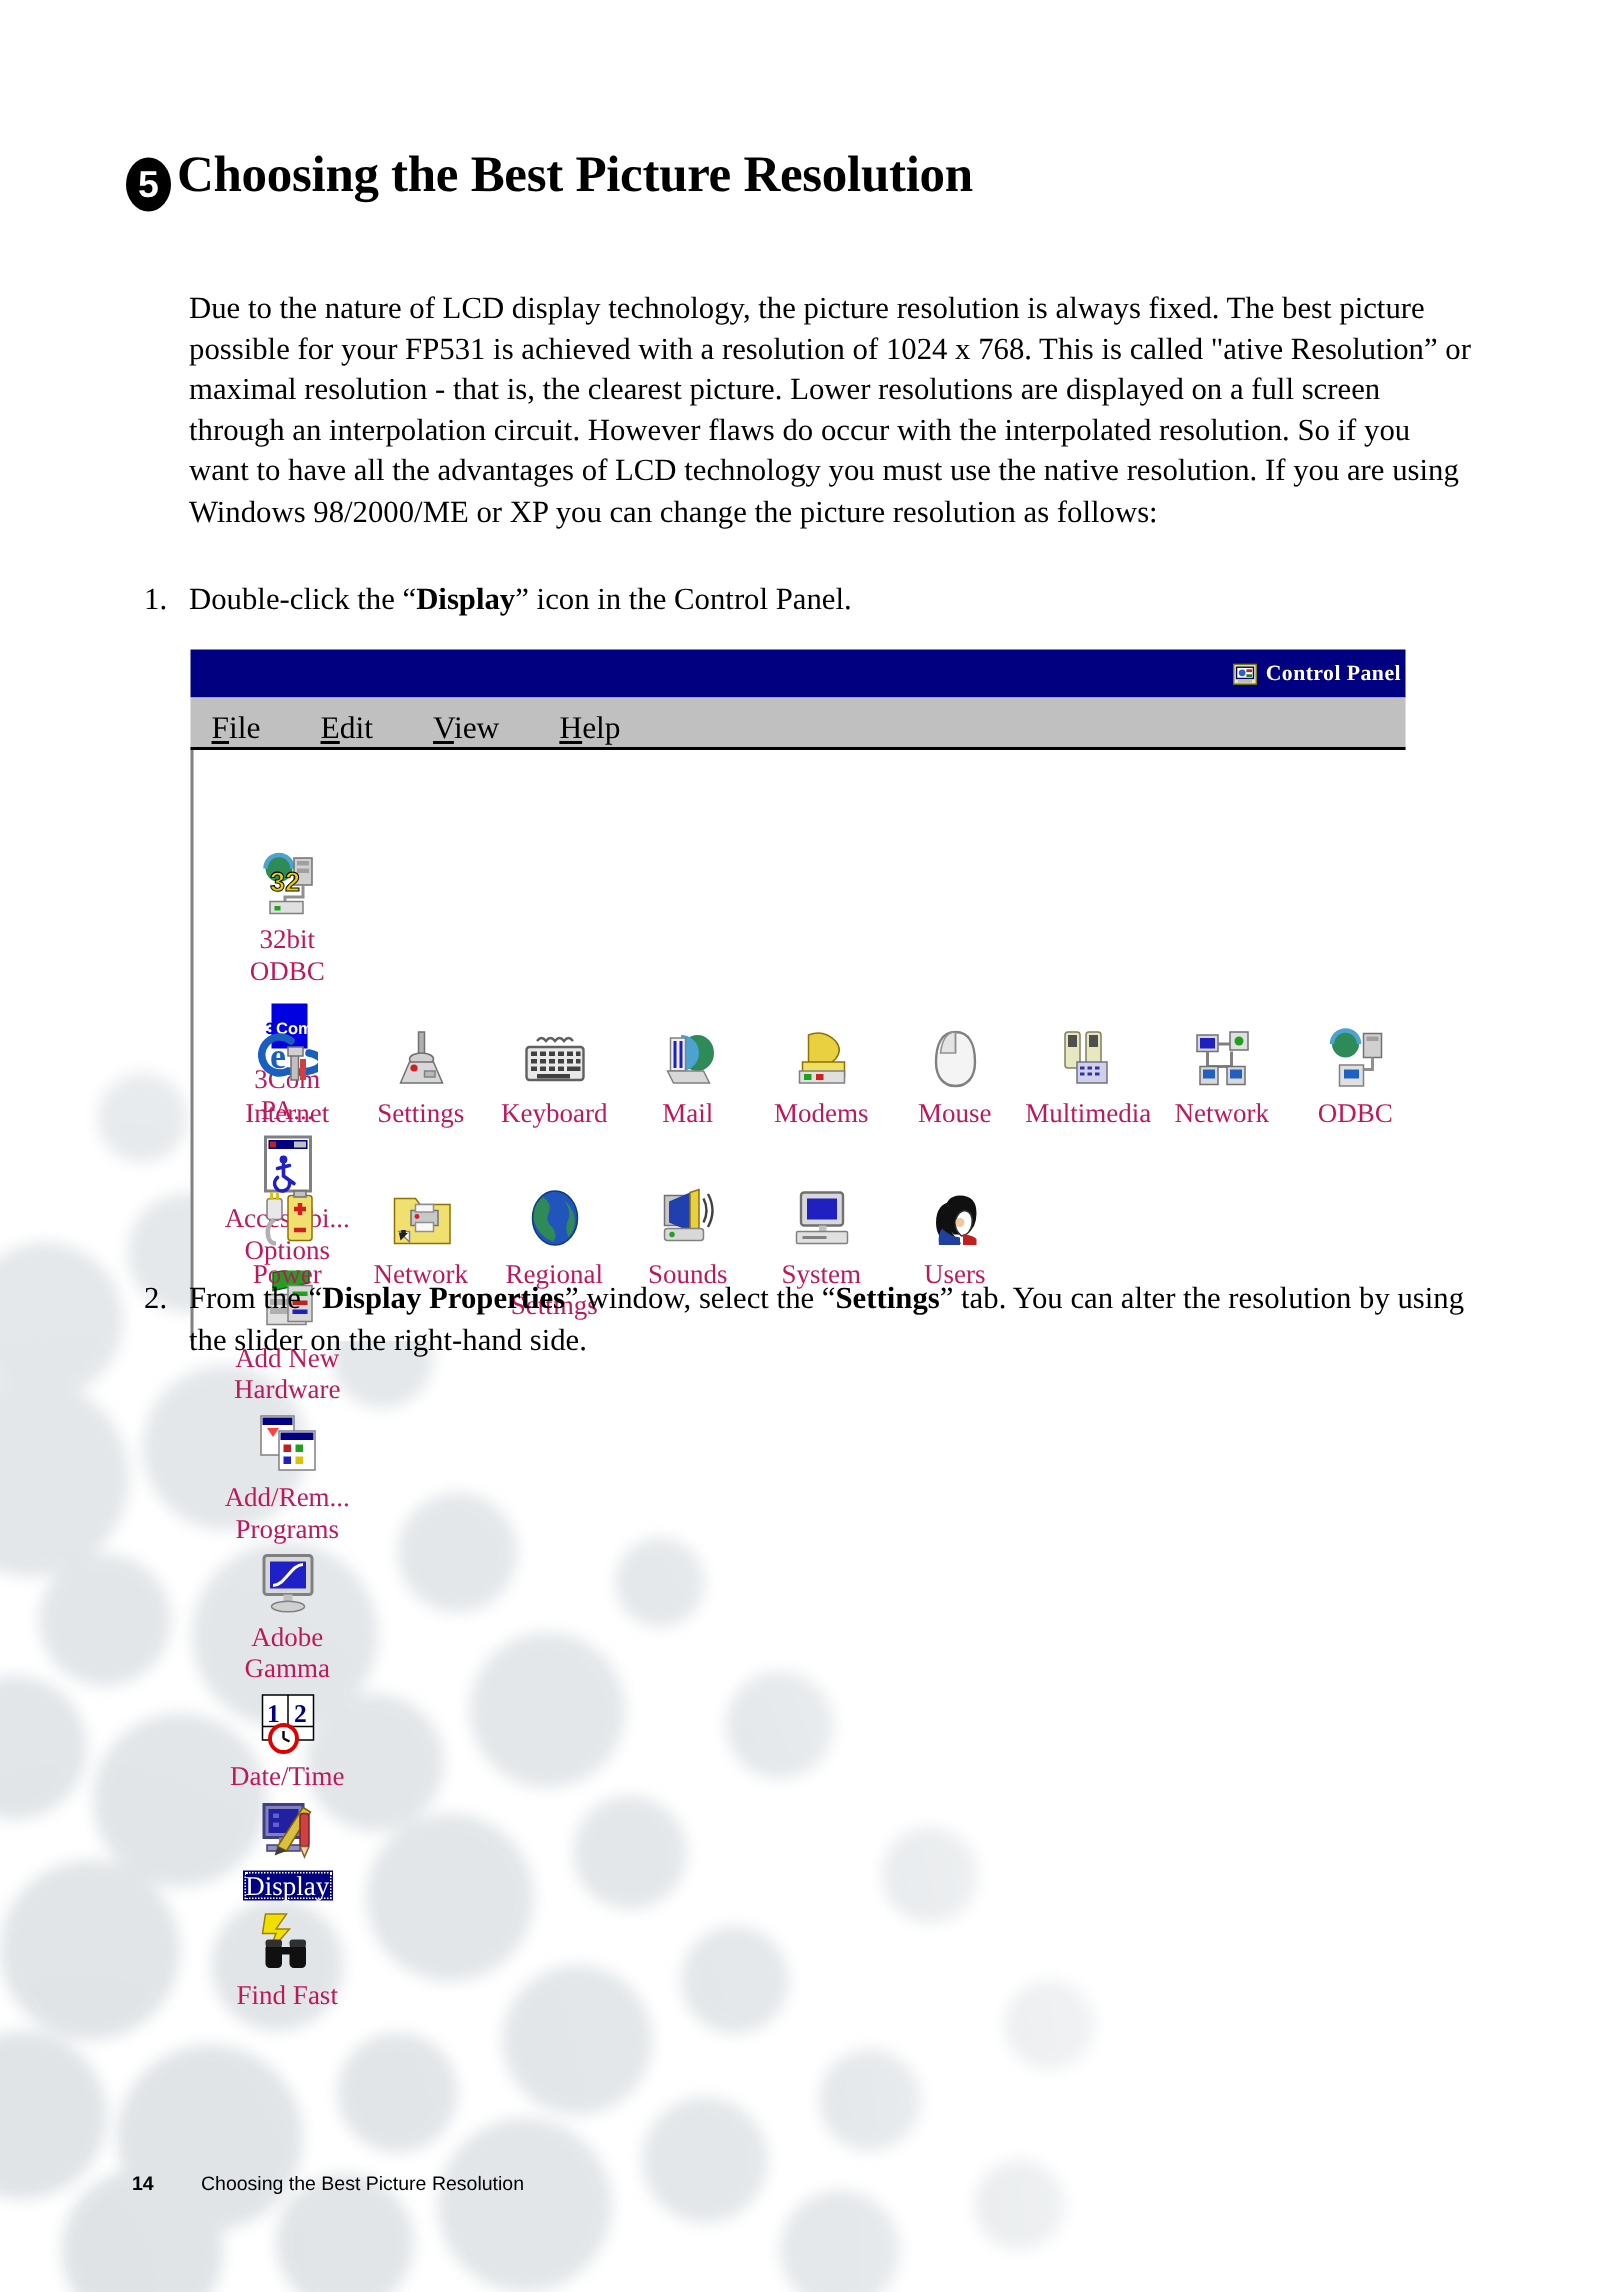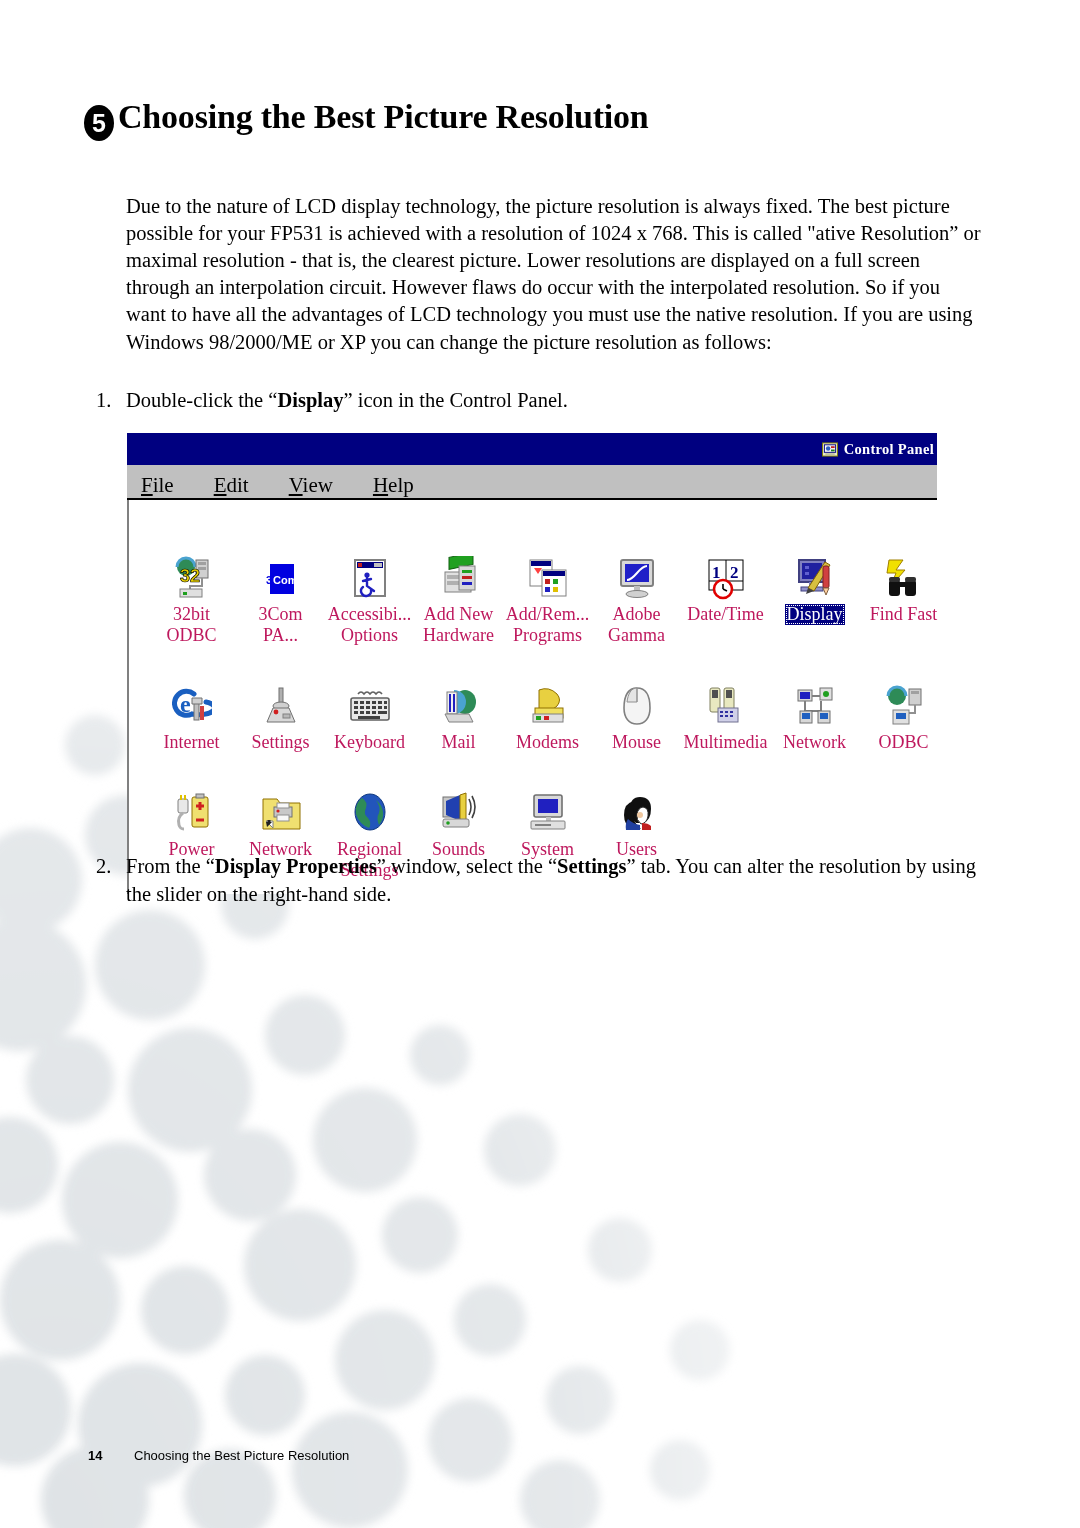--- a/index.html
+++ b/index.html
@@ -146,21 +146,21 @@
     height: 394px;
     box-sizing: border-box;
     overflow: visible;
   }
 
   .cp-row {
     position: absolute;
     left: 0;
     display: flex;
   }
-  .cp-row-1 { top: 52px; }
+  .cp-row-1 { top: 64px; flex-direction: column; }
   .cp-row-2 { top: 180px; }
   .cp-row-3 { top: 287px; }
 
   .cp-item {
     width: 89px;
     flex: none;
     text-align: center;
   }
   .cp-icon-box {
     height: 48px;

